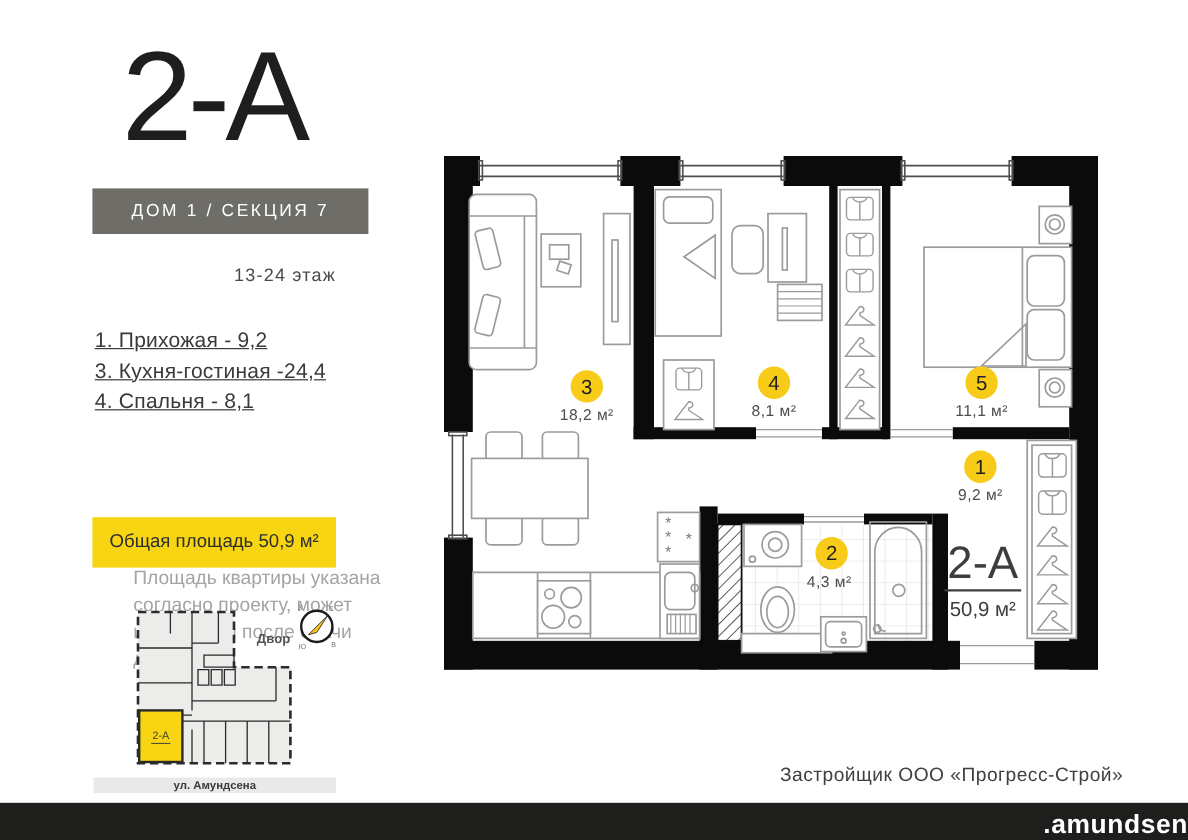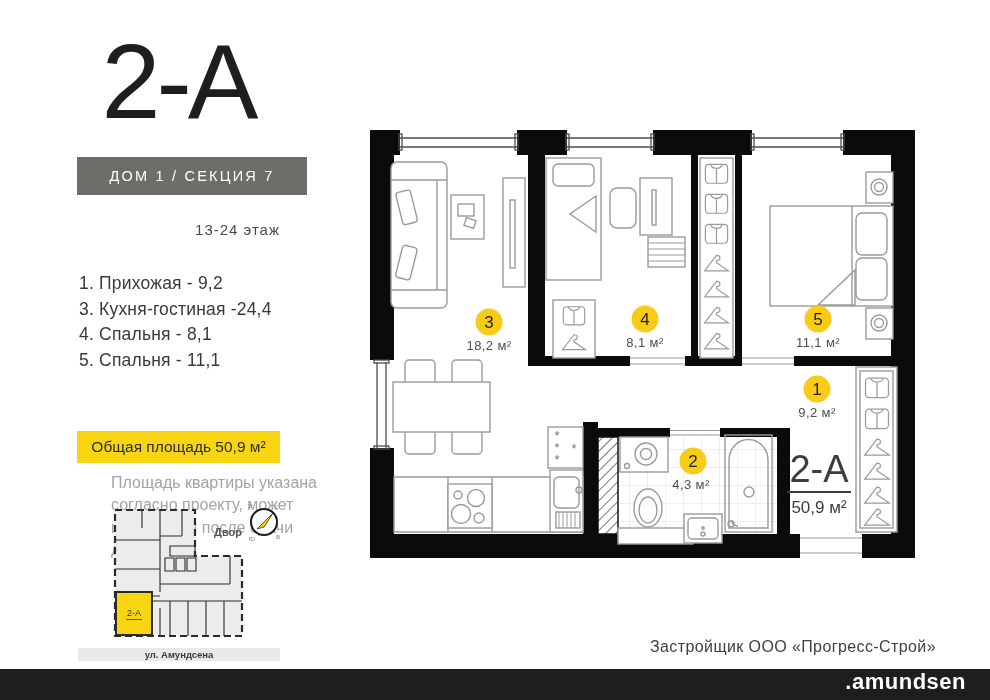--- a/index.html
+++ b/index.html
@@ -8,31 +8,31 @@
 
   
   .title{position:absolute;left:0;top:26px;width:356px;text-align:center;
          font-size:106px;line-height:1.05;font-weight:400;color:#1e1e1e;letter-spacing:-4px;}
   .section-box{position:absolute;left:77px;top:157px;width:230px;height:38px;background:#6e6d68;
          color:#fff;display:flex;align-items:center;justify-content:center;
          font-size:14.5px;letter-spacing:2.2px;}
   .floors{position:absolute;left:77px;top:221px;width:203px;text-align:right;
          font-size:15px;color:#4a4a4a;letter-spacing:1px;}
   .room-list{position:absolute;left:79px;top:273px;font-size:17.5px;color:#3a3a3a;}
-  .room-row{margin-bottom:4.5px;letter-spacing:0.2px;}
-  .total-box{position:absolute;left:77px;top:431px;width:203px;height:32px;background:#f7d512;
+  .room-row{margin-bottom:4.5px;letter-spacing:0.2px;text-decoration:underline;}
+  .total-box{position:absolute;left:77px;top:431px;width:203px;height:42px;background:#f7d512;
          display:flex;align-items:center;justify-content:center;font-size:15.5px;color:#2e2e2e;}
   .disclaimer{position:absolute;left:79px;top:472px;width:215px;font-size:16px;
          line-height:1.4;color:#a4a4a4;margin-left:32px;}
   .siteplan{position:absolute;left:70px;top:496px;}
 
   
   .footer-dev{position:absolute;right:54px;top:638px;font-size:16px;color:#404040;letter-spacing:0.4px;}
   .brandbar{position:absolute;left:0;top:669px;width:990px;height:31px;background:#1e1e1c;
-         display:flex;align-items:flex-start;justify-content:flex-end;padding-right:24px;
+         display:flex;align-items:flex-end;justify-content:flex-end;
          box-sizing:border-box;color:#fff;font-size:22px;font-weight:bold;letter-spacing:0.5px;}
 
   
   .plansvg{position:absolute;left:0;top:0;}
   .wall{fill:#0b0b0b;}
   .furn{fill:#fff;stroke:#9b9b9b;stroke-width:1.4;}
   .furnn{fill:none;stroke:#9b9b9b;stroke-width:1.4;}
   .thin{stroke:#9b9b9b;stroke-width:1;fill:none;}
   .win{stroke:#4e4e4e;stroke-width:1.3;fill:none;}
   .lintel{stroke:#9a9a9a;stroke-width:1.1;fill:none;}
@@ -58,21 +58,20 @@
 <body>
 
 <div class="title">2-А</div>
 <div class="section-box">ДОМ 1 / СЕКЦИЯ 7</div>
 <div class="floors">13-24 этаж</div>
 
 <div class="room-list">
   <div class="room-row">1.  Прихожая - 9,2</div>
   <div class="room-row">3.  Кухня-гостиная -24,4</div>
   <div class="room-row">4.  Спальня - 8,1</div>
-  <div class="room-row">5.  Спальня - 11,1</div>
 </div>
 
 <div class="total-box">Общая площадь 50,9 м²</div>
 <div class="disclaimer">Площадь квартиры указана согласно проекту, может измениться после сдачи дома</div>
 
 <svg class="siteplan" width="230" height="172" viewBox="0 0 230 172">
   <polygon class="sp-outline" points="45,14 125,14 125,60 172,60 172,140 45,140"></polygon>
   <g class="sp-line">
     <path d="M45,44 H90 M45,73 H90 M45,100 H90 M72,14 V32 M112,14 V40 M90,40 H112 M90,14 V96 M90,112 V140"></path>
     <path d="M100,50 H125 V60 H100 Z M95,62 h9 v13 h-9 z M106,62 h9 v13 h-9 z M117,62 h9 v13 h-9 z"></path>

